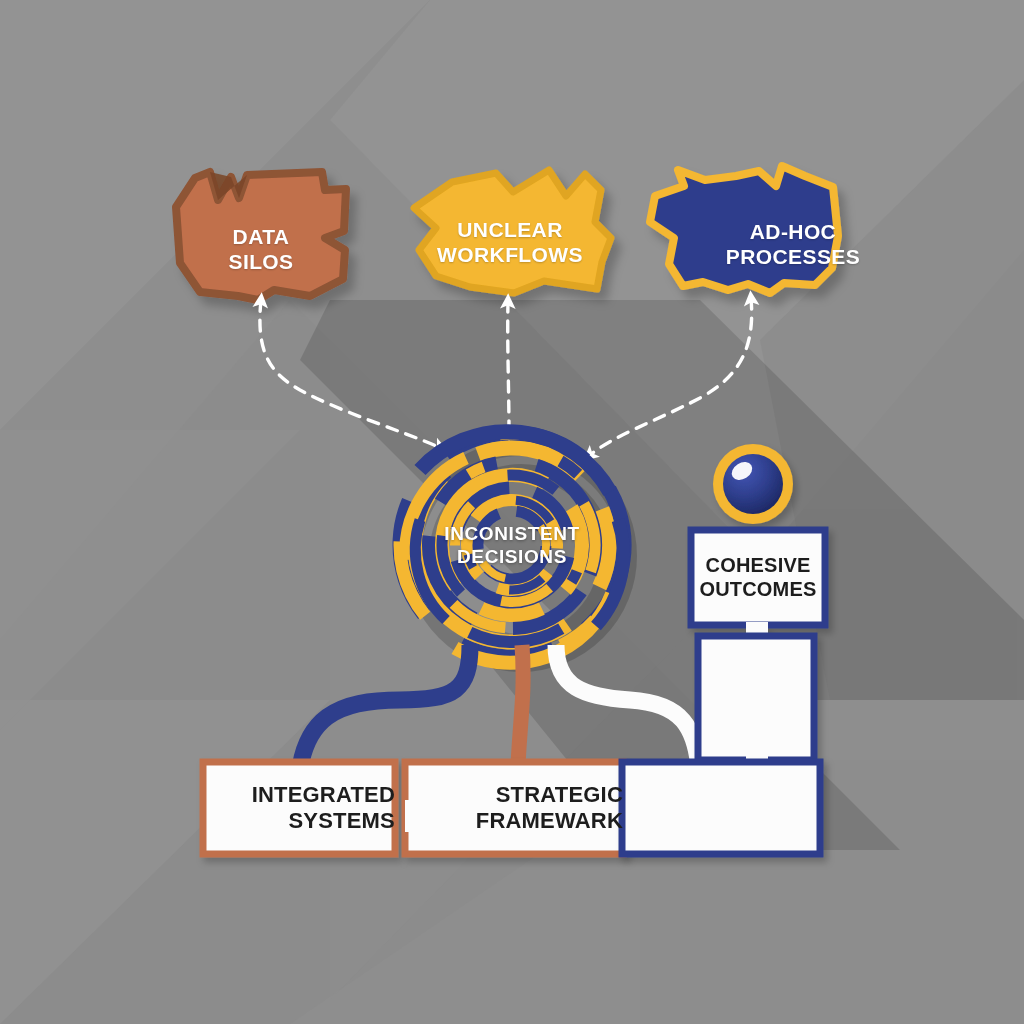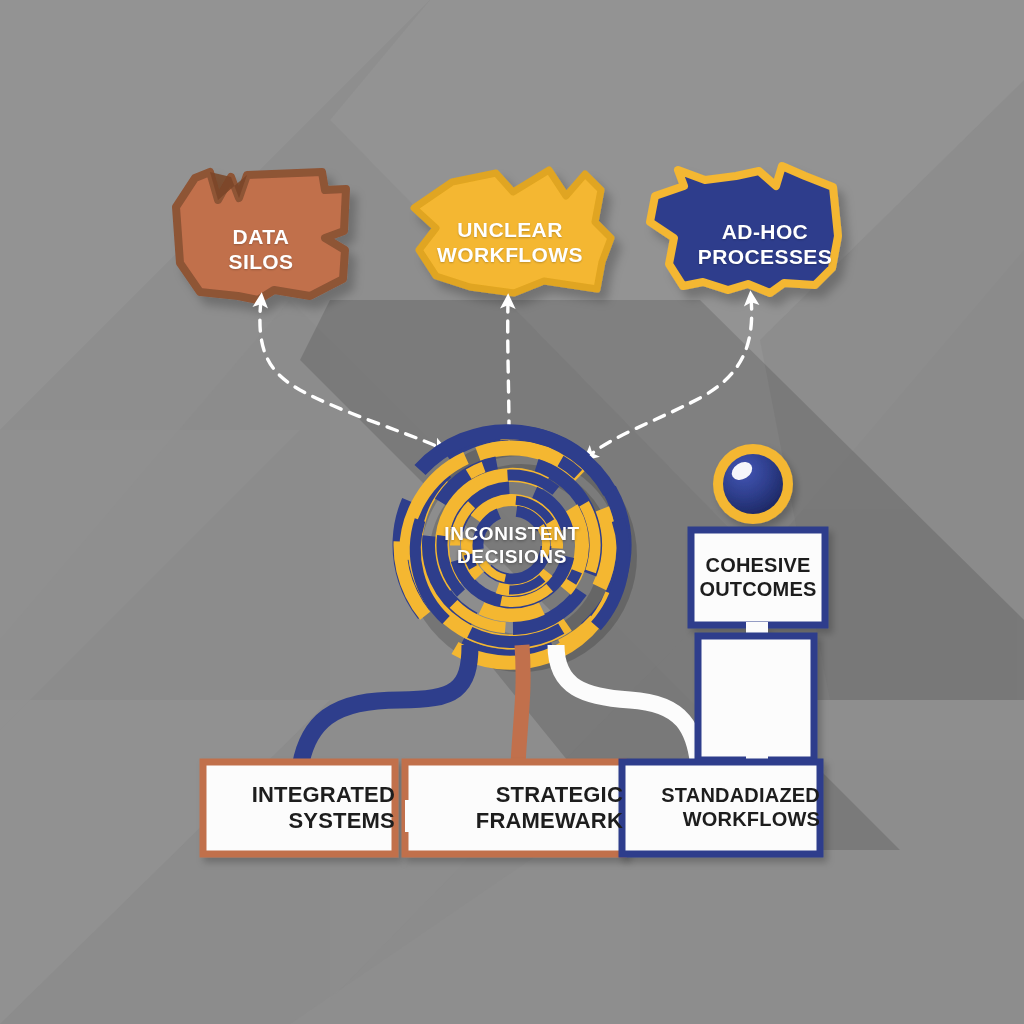--- a/index.html
+++ b/index.html
@@ -207,21 +207,21 @@
   <div class="lbl prob-label" style="left:176px; top:195px; width:170px; height:110px;">
     <span>DATA</span>
     <span>SILOS</span>
   </div>
 
   <div class="lbl prob-label" style="left:420px; top:188px; width:180px; height:110px;">
     <span>UNCLEAR</span>
     <span>WORKFLOWS</span>
   </div>
 
-  <div class="lbl prob-label" style="left:675px; top:190px; width:180px; height:110px;">
+  <div class="lbl prob-label" style="left:703px; top:190px; width:180px; height:110px;">
     <span>AD-HOC</span>
     <span>PROCESSES</span>
   </div>
 
   <div class="lbl center-label" style="left:412px; top:508px; width:200px; height:75px;">
     <span>INCONISTENT</span>
     <span>DECISIONS</span>
   </div>
 
   <div class="lbl outcome-label" style="left:691px; top:530px; width:134px; height:95px;">
@@ -232,22 +232,18 @@
   <div class="lbl box-label" style="left:203px; top:762px; width:192px; height:92px;">
     <span>INTEGRATED</span>
     <span>SYSTEMS</span>
   </div>
 
   <div class="lbl box-label" style="left:405px; top:762px; width:218px; height:92px;">
     <span>STRATEGIC</span>
     <span>FRAMEWARK</span>
   </div>
 
-  <div class="lbl box-label" style="left:622px; top:762px; width:198px; height:92px; font-size:20px;">
-    <span>STANDADIAZED</span>
-    <span>WORKFLOWS</span>
-  </div>
 
   <div class="lbl box-label" style="left:698px; top:636px; width:116px; height:124px;">
     <span></span>
   </div>
 
 </div>
 
 </body></html>

